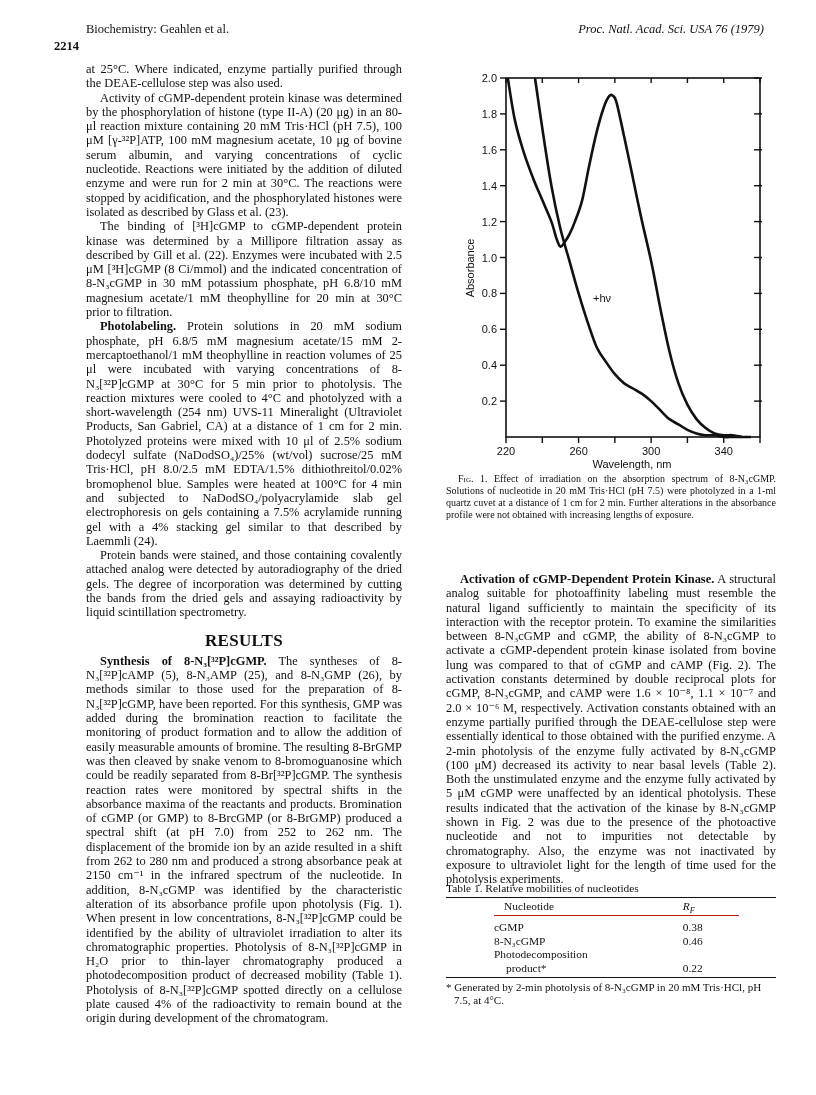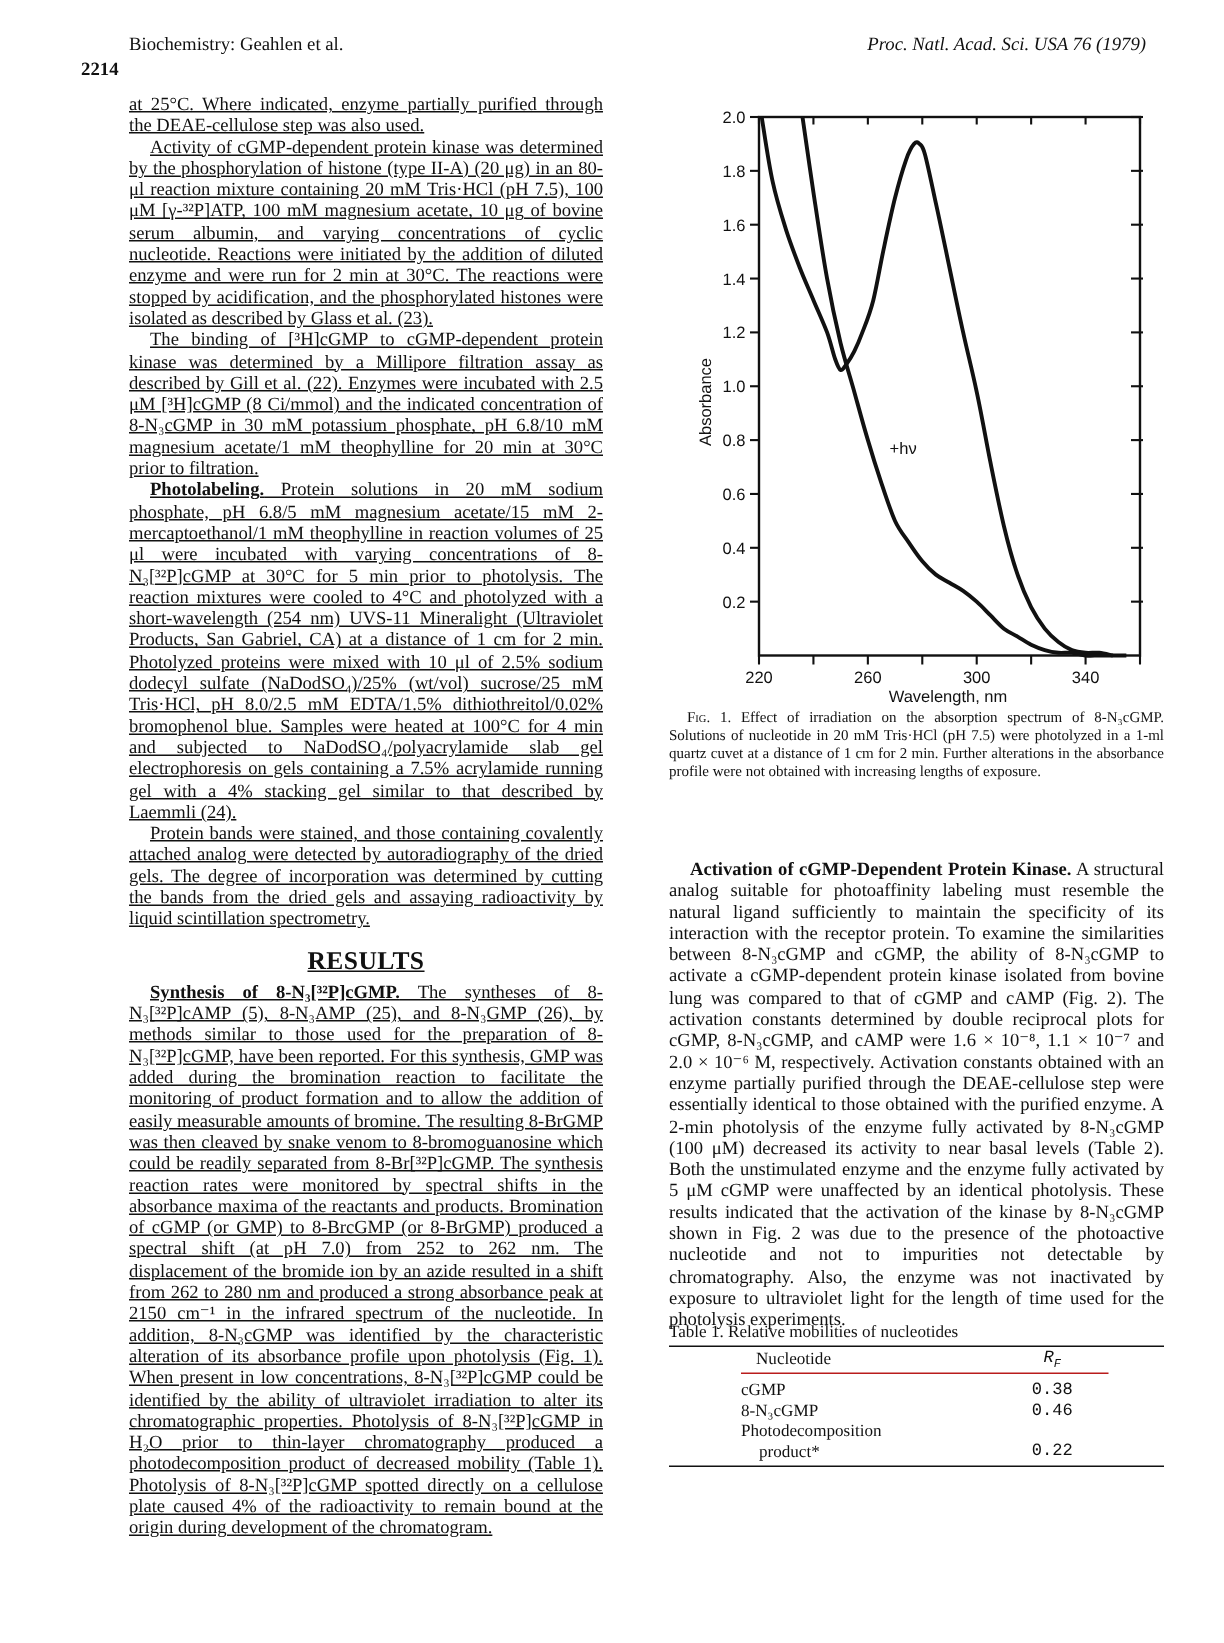--- a/index.html
+++ b/index.html
@@ -3,38 +3,38 @@
 <meta charset="utf-8">
 <style>
   html, body { margin: 0; padding: 0; background: #ffffff; }
   body { width: 816px; height: 1095px; position: relative; overflow: hidden;
          font-family: "Liberation Serif", "DejaVu Serif", serif; color: #111; }
   .header { position: absolute; top: 22px; left: 54px; right: 52px; height: 16px; font-size: 12.5px; }
   .header .pg { position: absolute; left: 0; top: 17px; font-weight: bold; }
   .header .auth { position: absolute; left: 32px; top: 0; }
   .header .jour { position: absolute; right: 0; top: 0; font-style: italic; }
   .col { position: absolute; font-size: 12.4px; line-height: 14.3px; text-align: justify; }
-  .col-left { left: 86px; top: 62px; width: 316px; text-decoration: underline; }
+  .col-left { left: 86px; top: 62px; width: 316px; }
   .col-right { left: 446px; width: 330px; }
   p { margin: 0; text-indent: 14px; }
   p.noindent { text-indent: 0; }
   .runin { font-weight: bold; }
   h2 { font-size: 17px; text-align: center; margin: 14px 0 6px 0; font-weight: bold; letter-spacing: 0.3px; }
   sup, sub { font-size: 8px; line-height: 0; }
   .figure { position: absolute; left: 446px; top: 58px; width: 340px; height: 420px; }
   .figure svg { width: 340px; height: 420px; }
   .caption { position: absolute; left: 446px; top: 473px; width: 330px; font-size: 10px; line-height: 12px; text-align: justify; text-indent: 12px; }
   .caption .fig-label { font-variant: small-caps; }
   .activation { top: 572px; }
   .table-wrap { position: absolute; left: 446px; top: 882px; width: 330px; font-size: 11.4px; }
   .table-title { text-align: left; margin-bottom: 3px; }
   .table-rule { border-top: 1.3px solid #111; }
   table { border-collapse: collapse; margin-left: 48px; width: 245px; font-size: 11.4px; }
   th { font-weight: normal; padding: 2px 0 3px 0; border-bottom: 1px solid #b91c1c; }
-  th.num, td.num { text-align: center; padding-right: 8px; font-family: Liberation Mono, monospace; }
+  th.num, td.num { text-align: left; padding-right: 8px; }
   td { padding: 0; line-height: 13.5px; }
   td.indent { padding-left: 12px; }
   .foot { font-size: 11px; line-height: 12.5px; margin-top: 3px; padding-left: 8px; text-indent: -8px; }
   .axis-text { font-family: "Liberation Sans", "DejaVu Sans", sans-serif; font-size: 11px; fill: #111; }
 </style>
 </head>
 <body>
 
 <div class="header">
   <span class="pg">2214</span>
@@ -153,13 +153,14 @@
         <td>Photodecomposition</td>
         <td class="num"></td>
       </tr>
       <tr>
         <td class="indent">product*</td>
         <td class="num">0.22</td>
       </tr>
     </tbody>
   </table>
   <div class="table-rule" style="margin-top:2px"></div>
+  <div class="foot">* Generated by 2-min photolysis of 8-N₃cGMP in 20 mM Tris·HCl, pH 7.5, at 4°C.</div>
 </div>
 
 </body></html>

